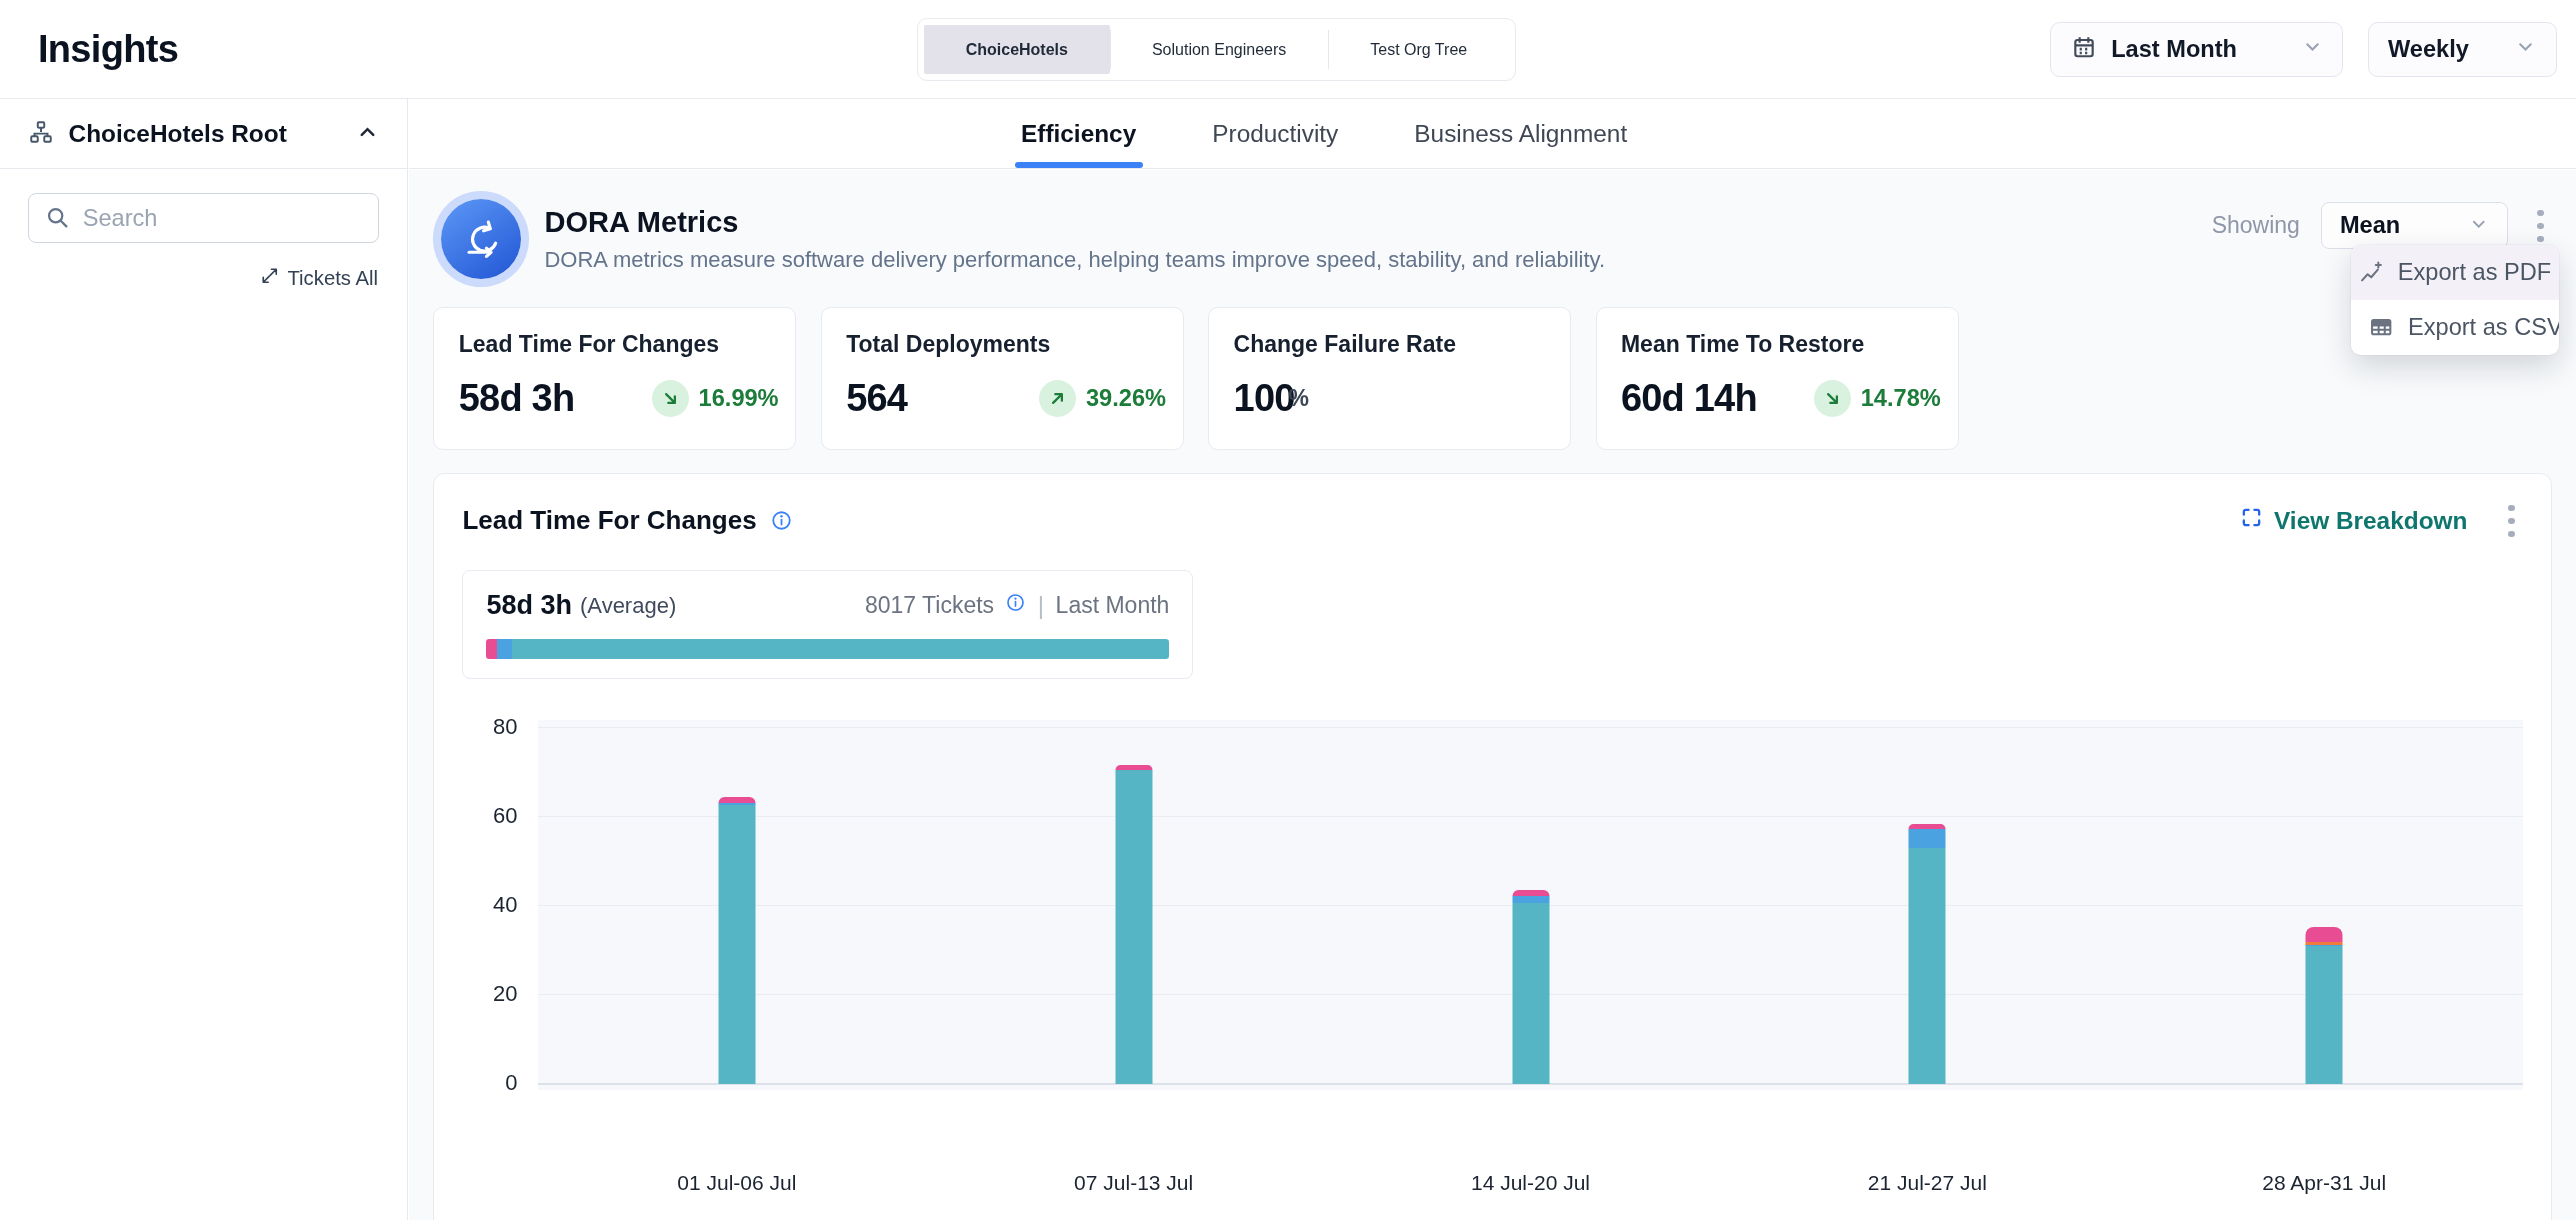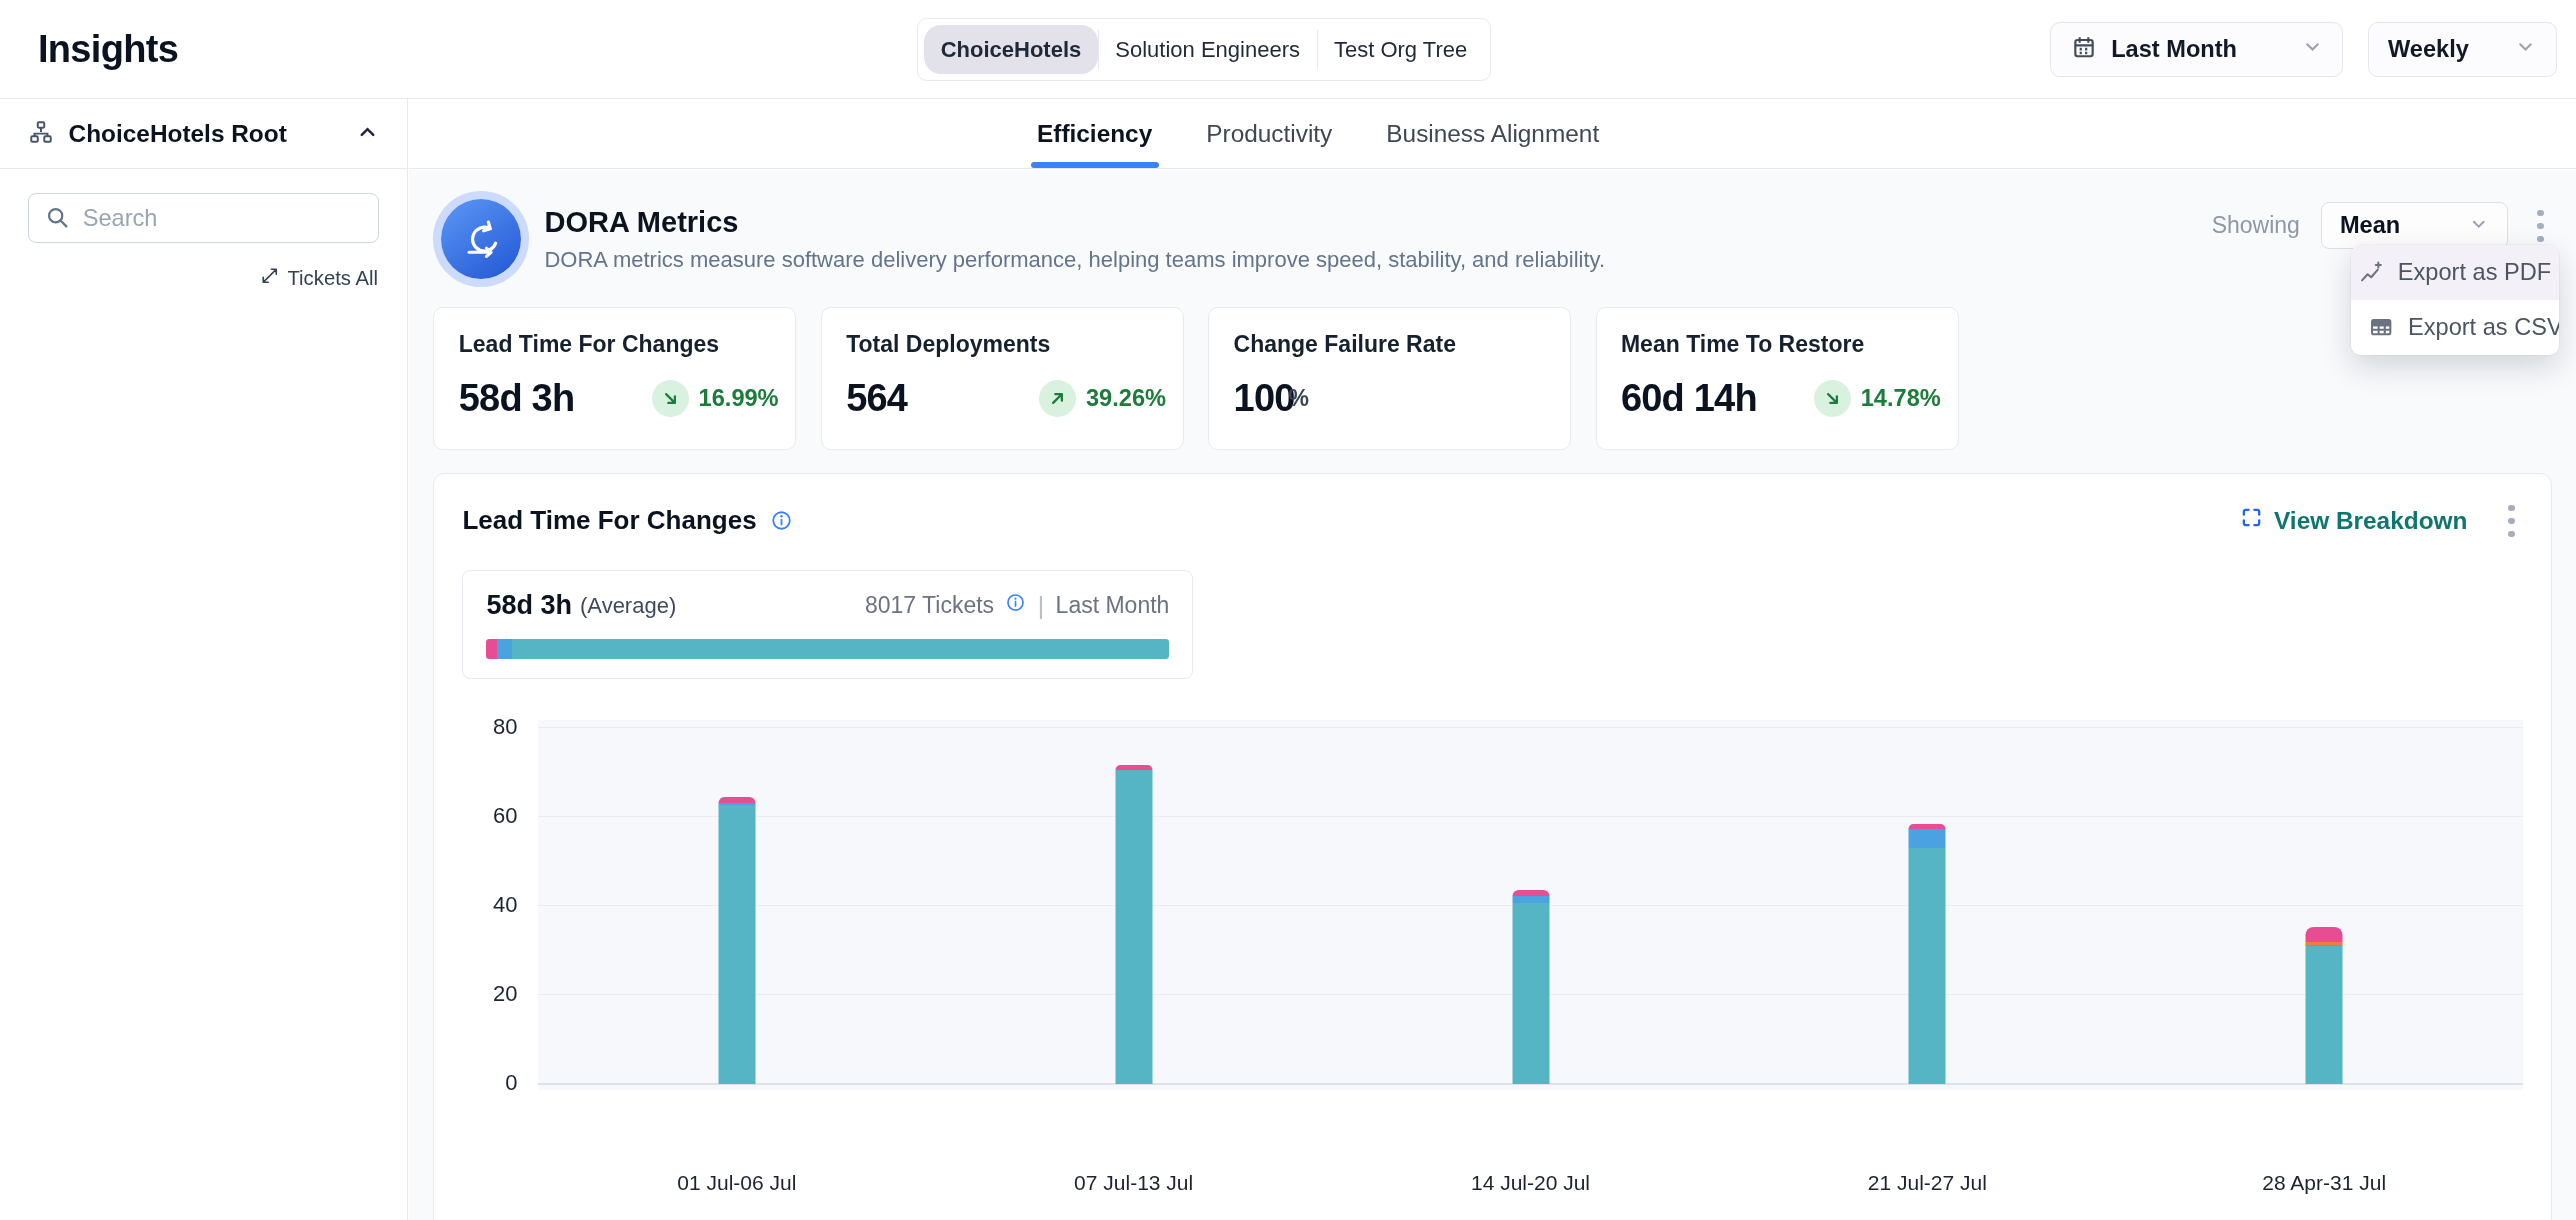--- a/index.html
+++ b/index.html
@@ -4,21 +4,21 @@
 <style>
   * { box-sizing: border-box; margin: 0; padding: 0; }
   html,body { width: 2576px; height: 1221px; }
   body { font-family: "Liberation Sans", sans-serif; background:#fff; }
   .page { position:relative; width:2576px; height:1221px; overflow:hidden; background:#fff; }
 
   
   .header { position:absolute; top:0; left:0; right:0; height:99px; background:#fff; border-bottom:0.8px solid #e7e9ee; z-index:10; }
   .app-title { position:absolute; left:38px; top:50%; transform:translateY(-50%); font-size:38px; font-weight:800; color:#0b1220; letter-spacing:-0.7px; }
   .org-group { position:absolute; left:917px; top:18px; height:63px; border:0.8px solid #e7e9ee; border-radius:9.8px; background:#fff; display:flex; align-items:center; padding:5.7px; }
-  .org-seg { height:100%; display:flex; align-items:center; padding:0 17px; font-size:22px; color:#1f2937; border-radius:17px; position:relative; white-space:nowrap; cursor:default; }
+  .org-seg { height:100%; display:flex; align-items:center; padding:0 42px; font-size:16px; color:#1f2937; border-radius:2px; position:relative; white-space:nowrap; cursor:default; }
   .org-seg.selected { background:#e3e2eb; font-weight:700; }
   .org-seg + .org-seg::before { content:""; position:absolute; left:0; top:4.9px; bottom:4.9px; width:0.8px; background:#e4e7ed; }
   .header-controls { position:absolute; right:19.5px; top:22px; display:flex; gap:24.4px; }
   .select-box { display:flex; align-items:center; gap:14.6px; border:0.8px solid #e3e6ee; background:#fcfcfe; border-radius:9.8px; height:55px; padding:0 19.5px; font-size:23.6px; font-weight:700; color:#111827; }
   .select-box .chev { margin-left:auto; }
   .box-daterange { width:293px; }
   .box-granularity { width:189px; }
 
   
   .sidebar { position:absolute; top:99px; left:0; width:408px; bottom:0; background:#fff; border-right:0.8px solid #e7e9ee; }
@@ -28,21 +28,21 @@
   .search { margin:24.4px 28px 0; height:50px; border:0.8px solid #cfd6e0; border-radius:8.1px; display:flex; align-items:center; padding:0 16.3px; gap:13px; background:#fff; }
   .search input { border:none; outline:none; font-size:23.6px; color:#334155; width:100%; font-family:"Liberation Sans",sans-serif; }
   .search input::placeholder { color:#9aa4b2; }
   .expand-row { display:flex; justify-content:flex-end; align-items:center; margin:23px 29px 11.4px; font-size:20.3px; color:#334155; gap:8.1px; cursor:default; }
   .tree-row { display:flex; align-items:center; gap:16.3px; font-size:23.6px; color:#475569; height:46px; margin:1.6px 21px; padding:0 13px; border-radius:6.5px; cursor:default; }
   .tree-row.selected { background:#d9eaf8; }
   .tree-row.child { margin-left:60px; }
 
   
   .tabsrow { position:absolute; top:99px; left:409px; right:0; height:70px; background:#fff; border-bottom:0.8px solid #e7e9ee; z-index:5; }
-  .tabs { position:absolute; left:628px; top:0; height:100%; display:flex; gap:54px; }
+  .tabs { position:absolute; left:612px; top:0; height:100%; display:flex; gap:76px; }
   .tab { font-size:24.4px; color:#3f4754; position:relative; height:100%; display:flex; align-items:center; cursor:default; white-space:nowrap; }
   .tab.active { font-weight:800; color:#0b1220; }
   .tab-underline { position:absolute; bottom:0; left:-6.5px; right:-6.5px; height:6.5px; background:#3b82f6; border-radius:4.9px; }
 
   
   .main { position:absolute; top:170px; left:409px; right:0; bottom:0; background:#f8fafc; padding:21px 24.4px; overflow:hidden; }
   .dora-row { display:flex; align-items:center; }
   .dora-icon { width:80px; height:80px; border-radius:50%; background:linear-gradient(145deg,#5d98f6,#2155d4); box-shadow:0 0 0 8.1px #ccdbfb; display:flex; align-items:center; justify-content:center; margin:8.1px 23px 8.1px 8.1px; flex:none; }
   .dora-title { font-size:29px; font-weight:800; color:#0b1220; }
   .dora-desc { font-size:22px; color:#64748b; margin-top:8.1px; }

